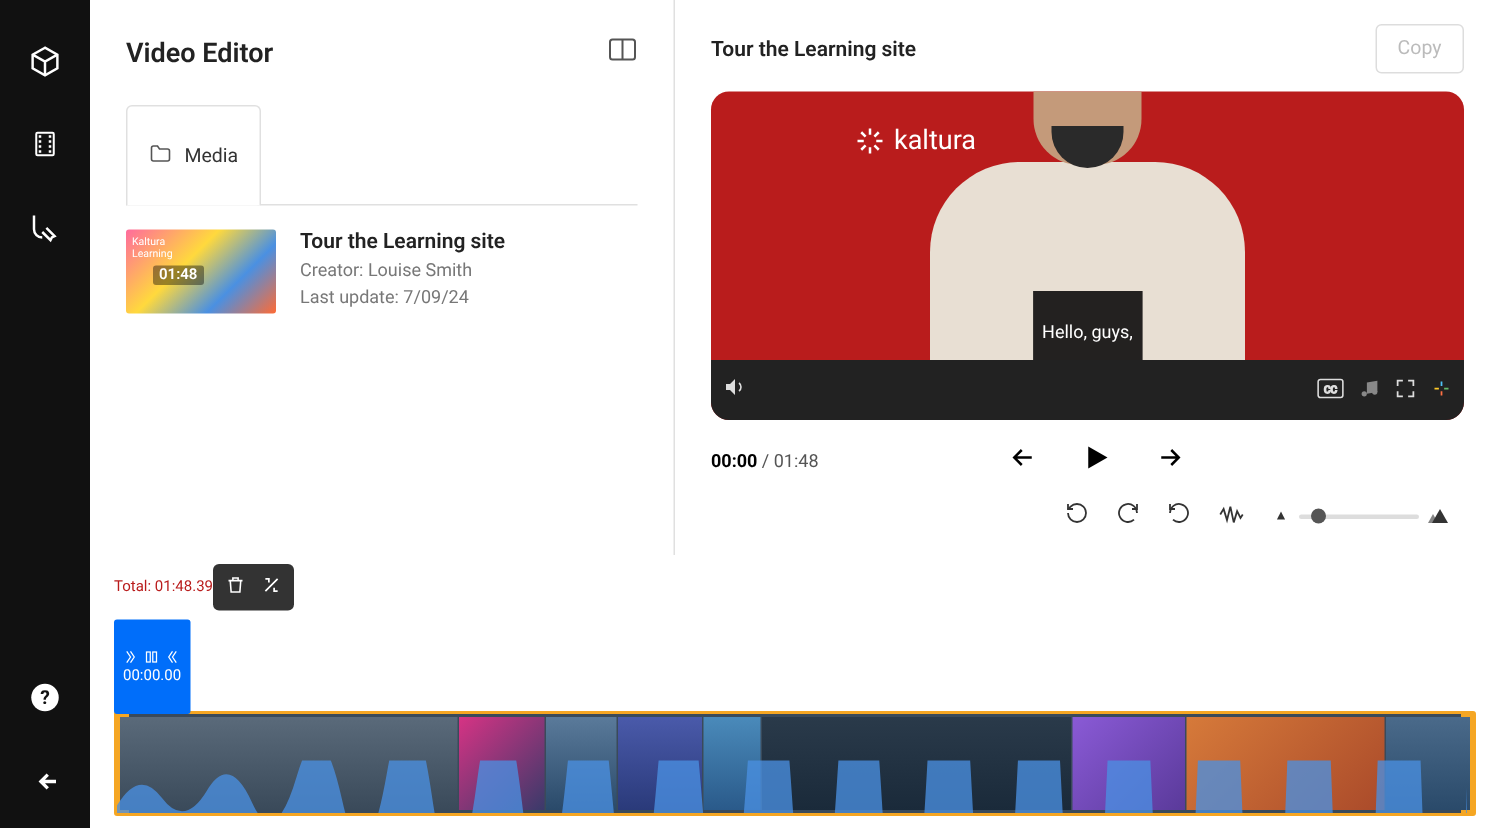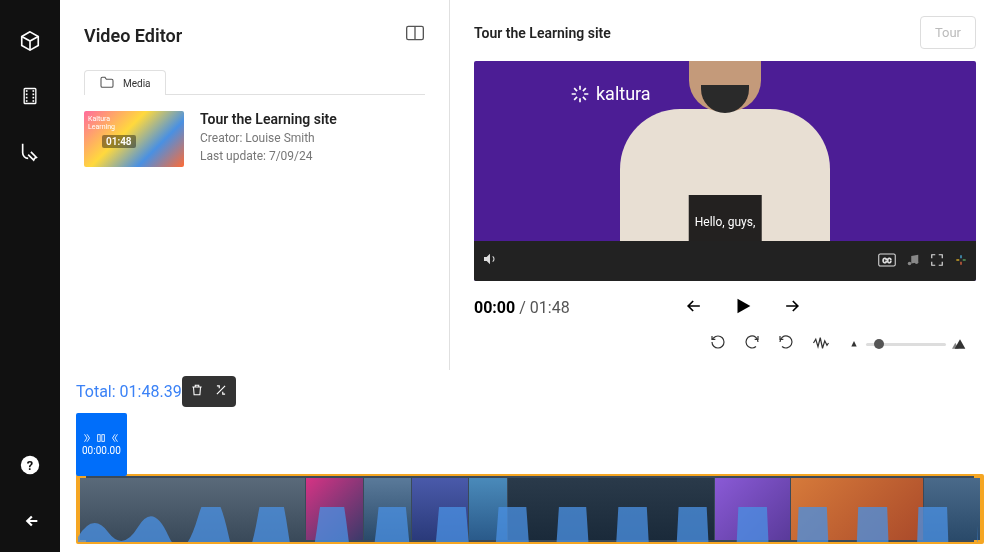--- a/index.html
+++ b/index.html
@@ -5,59 +5,59 @@
 *{box-sizing:border-box;margin:0;padding:0;font-family:-apple-system,BlinkMacSystemFont,"Segoe UI",Roboto,Arial,sans-serif}
 body{width:1000px;height:552px;overflow:hidden;display:flex;background:#fff}
 .sidebar{width:60px;background:#111;display:flex;flex-direction:column;align-items:center;padding-top:30px;gap:30px}
 .sidebar .spacer{flex:1}
 .sidebar svg{cursor:pointer}
 .main{flex:1;display:flex;flex-direction:column}
 .upper{flex:1;display:flex;min-height:0}
 .left-panel{width:390px;border-right:1px solid #e0e0e0;padding:24px}
 .panel-header{display:flex;justify-content:space-between;align-items:center;margin-bottom:24px}
 .panel-title{font-size:18px;font-weight:600;color:#222}
-.tab{display:inline-flex;align-items:center;gap:8px;padding:4px 14px;border:1px solid #e0e0e0;border-bottom:none;border-radius:4px 4px 0 0;font-size:10px;color:#333;background:#fff;margin-bottom:-1px}
+.tab{display:inline-flex;align-items:center;gap:8px;padding:24px 14px;border:1px solid #e0e0e0;border-bottom:none;border-radius:4px 4px 0 0;font-size:13px;color:#333;background:#fff;margin-bottom:-1px}
 .tab-bar{border-bottom:1px solid #e0e0e0;margin-bottom:16px}
 .media-item{display:flex;gap:16px;margin-top:8px}
 .thumb{width:100px;height:56px;border-radius:2px;background:linear-gradient(135deg,#ff6b9d 0%,#ffd93d 40%,#4a90e2 70%,#ff6b35 100%);position:relative;flex-shrink:0}
 .thumb::after{content:"01:48";position:absolute;left:18px;top:24px;color:#fff;font-size:10px;font-weight:600;background:rgba(0,0,0,.4);padding:1px 4px;border-radius:2px}
 .thumb::before{content:"Kaltura\a Learning";white-space:pre;position:absolute;left:4px;top:4px;color:#fff;font-size:7px}
 .media-meta{display:flex;flex-direction:column;gap:4px}
 .media-title{font-size:14px;font-weight:600;color:#222}
 .media-sub{font-size:12px;color:#777}
 .right-panel{flex:1;padding:16px 24px;display:flex;flex-direction:column;min-width:0}
 .rp-header{display:flex;justify-content:space-between;align-items:center;margin-bottom:12px}
 .rp-title{font-size:14px;font-weight:600;color:#222}
 .btn-group{display:flex;gap:8px}
 .btn{padding:8px 14px;border-radius:4px;font-size:13px;cursor:pointer;border:1px solid #ddd;background:#fff}
 .btn.disabled{color:#bbb;cursor:default}
 .btn.primary{background:#006EFA;color:#fff;border-color:#006EFA;font-weight:500}
-.player{background:#4c1d95;height:290px;border-radius:2px;position:relative;overflow:hidden}
+.player{background:#b91c1c;height:290px;border-radius:12px;position:relative;overflow:hidden}
 .logo{position:absolute;top:22px;left:96px;color:#fff;font-size:18px;font-weight:400;display:flex;align-items:center;gap:6px}
 .person{position:absolute;left:50%;transform:translateX(-50%);bottom:28px;width:210px;height:230px}
 .head{width:72px;height:88px;background:#c49a7a;border-radius:40px 40px 34px 34px;margin:0 auto;position:relative}
 .hair{position:absolute;top:-4px;left:2px;right:2px;height:30px;background:#1a1a1a;border-radius:40px 40px 10px 10px}
 .beard{position:absolute;bottom:-2px;left:12px;right:12px;height:28px;background:#2a2a2a;border-radius:0 0 28px 28px}
 .body-shape{width:210px;height:140px;background:#e8dfd3;border-radius:60px 60px 0 0;margin-top:-2px}
 .caption{position:absolute;bottom:32px;left:50%;transform:translateX(-50%);background:rgba(0,0,0,.85);color:#fff;padding:20px 6px;font-size:12px}
 .player-bar{position:absolute;bottom:0;left:0;right:0;height:40px;background:#222;display:flex;align-items:center;justify-content:space-between;padding:0 8px}
 .pb-left,.pb-right{display:flex;gap:10px;align-items:center}
 .pb-right svg,.pb-left svg{cursor:pointer}
 .time-row{display:flex;align-items:center;justify-content:space-between;padding:10px 0}
-.time{font-size:16px;color:#555}
+.time{font-size:12px;color:#555}
 .time .cur{font-weight:700;color:#000}
 .transport{display:flex;gap:20px;align-items:center}
 .transport button{background:none;border:none;cursor:pointer;padding:4px}
 .controls-row{display:flex;justify-content:flex-end;gap:18px;align-items:center;padding-right:8px}
 .zoom{display:flex;align-items:center;gap:6px}
 .zoom-track{width:80px;height:3px;background:#ddd;border-radius:2px;position:relative}
 .zoom-handle{width:10px;height:10px;border-radius:50%;background:#555;position:absolute;top:-4px;left:8px}
 .timeline-wrap{padding:0 16px 8px 16px}
 .tl-header{display:flex;justify-content:space-between;align-items:center;padding:6px 0}
-.total{font-size:16px;color:#3b82f6}
+.total{font-size:10px;color:#b91c1c}
 .tl-tools{background:#333;border-radius:4px;padding:6px 8px;display:flex;gap:10px;align-items:center}
 .marker{background:#006EFA;color:#fff;font-size:10px;padding:20px 6px;border-radius:2px;display:inline-flex;flex-direction:column;gap:2px;margin-bottom:-2px;position:relative;z-index:2}
 .marker-icons{display:flex;gap:4px}
 .timeline{height:70px;border:2px solid #f5a623;border-radius:2px;position:relative;overflow:hidden;background:#3a4a5a}
 .clips{position:absolute;inset:2px;display:flex;gap:1px}
 .clip{height:100%;position:relative}
 .wave{position:absolute;bottom:0;left:0;right:0;height:35px;opacity:.85}
 .handle-l,.handle-r{position:absolute;top:0;bottom:0;width:8px;background:#f5a623}
 .handle-l{left:0}.handle-r{right:0}
 </style>
@@ -133,21 +133,21 @@
           <div class="media-sub">Creator: Louise Smith</div>
           <div class="media-sub">Last update: 7/09/24</div>
         </div>
       </div>
     </div>
 
     <div class="right-panel">
       <div class="rp-header">
         <div class="rp-title">Tour the Learning site</div>
         <div class="btn-group">
-          <button class="btn disabled">Tour</button>
+          <button class="btn disabled">Copy</button>
         </div>
       </div>
       <div class="player">
         <div class="logo">
           <svg width="20" height="20" viewBox="0 0 24 24" fill="none" stroke="#fff" stroke-width="2">
               <line x1="12" y1="2" x2="12" y2="7"></line>
               <line x1="12" y1="17" x2="12" y2="22"></line>
               <line x1="2" y1="12" x2="7" y2="12"></line>
               <line x1="17" y1="12" x2="22" y2="12"></line>
               <line x1="5" y1="5" x2="8.5" y2="8.5"></line>

